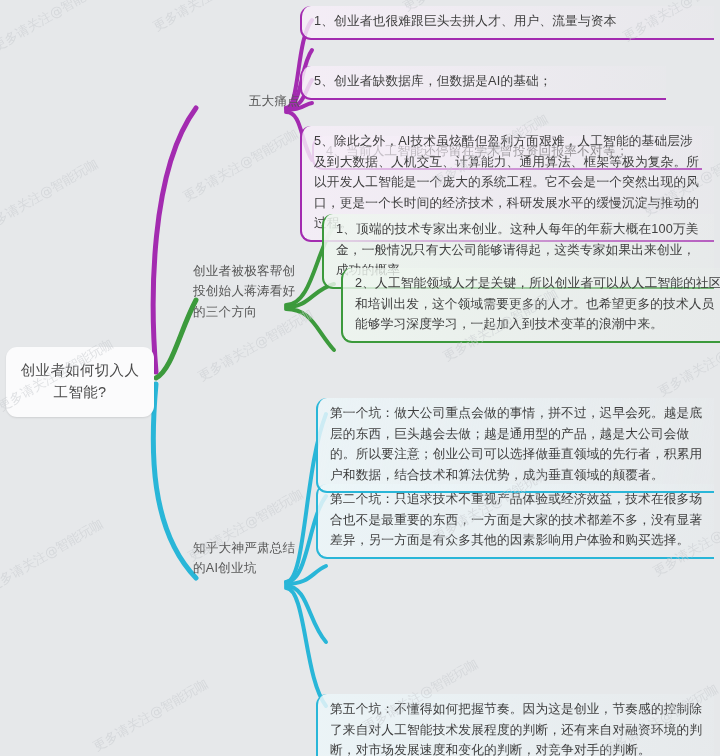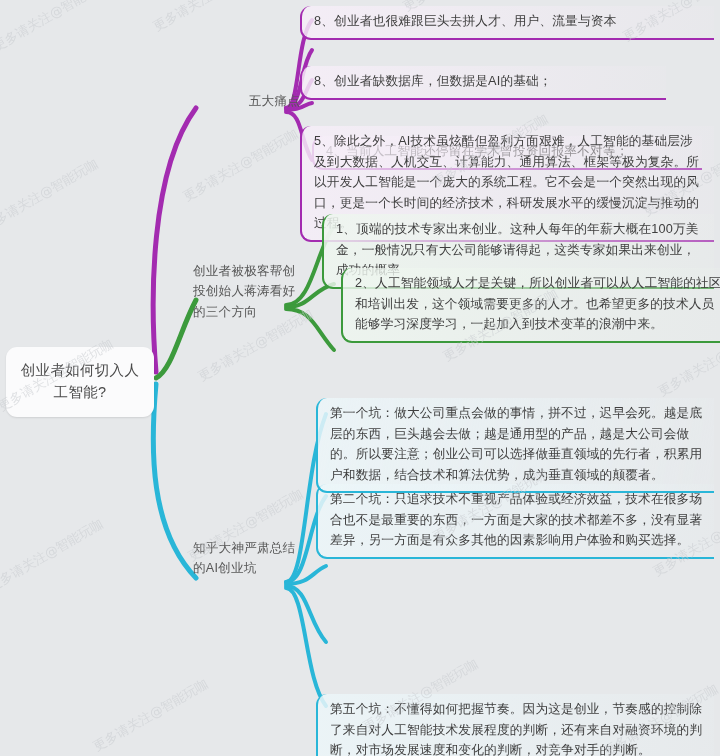--- a/index.html
+++ b/index.html
@@ -141,24 +141,24 @@
     <span>五大痛点</span>
   </div>
   <div class="branch-label green">
     <span>创业者被极客帮创投创始人蒋涛看好的三个方向</span>
   </div>
   <div class="branch-label cyan">
     <span>知乎大神严肃总结的AI创业坑</span>
   </div>
 
   <div class="card purple" style="left:300px;top:6px;width:414px;">
-    <p>8、创业者也很难跟巨头去拼人才、用户、流量与资本</p>
+    <p>1、创业者也很难跟巨头去拼人才、用户、流量与资本</p>
   </div>
   <div class="card purple" style="left:300px;top:66px;width:366px;">
-    <p>8、创业者缺数据库，但数据是AI的基础；</p>
+    <p>5、创业者缺数据库，但数据是AI的基础；</p>
   </div>
   <div class="card purple" style="left:312px;top:96px;width:390px;margin-top:40px;">
     <p>4、当前人工智能还停留在学术曾投资回报率不对等；</p>
   </div>
   <div class="card purple" style="left:300px;top:126px;width:414px;">
     <p>5、除此之外，AI技术虽炫酷但盈利方面艰难，人工智能的基础层涉及到大数据、人机交互、计算能力、通用算法、框架等极为复杂。所以开发人工智能是一个庞大的系统工程。它不会是一个突然出现的风口，更是一个长时间的经济技术，科研发展水平的缓慢沉淀与推动的过程。</p>
   </div>
 
   <div class="card green" style="left:322px;top:214px;width:392px;">
     <p>1、顶端的技术专家出来创业。这种人每年的年薪大概在100万美金，一般情况只有大公司能够请得起，这类专家如果出来创业，成功的概率</p>

